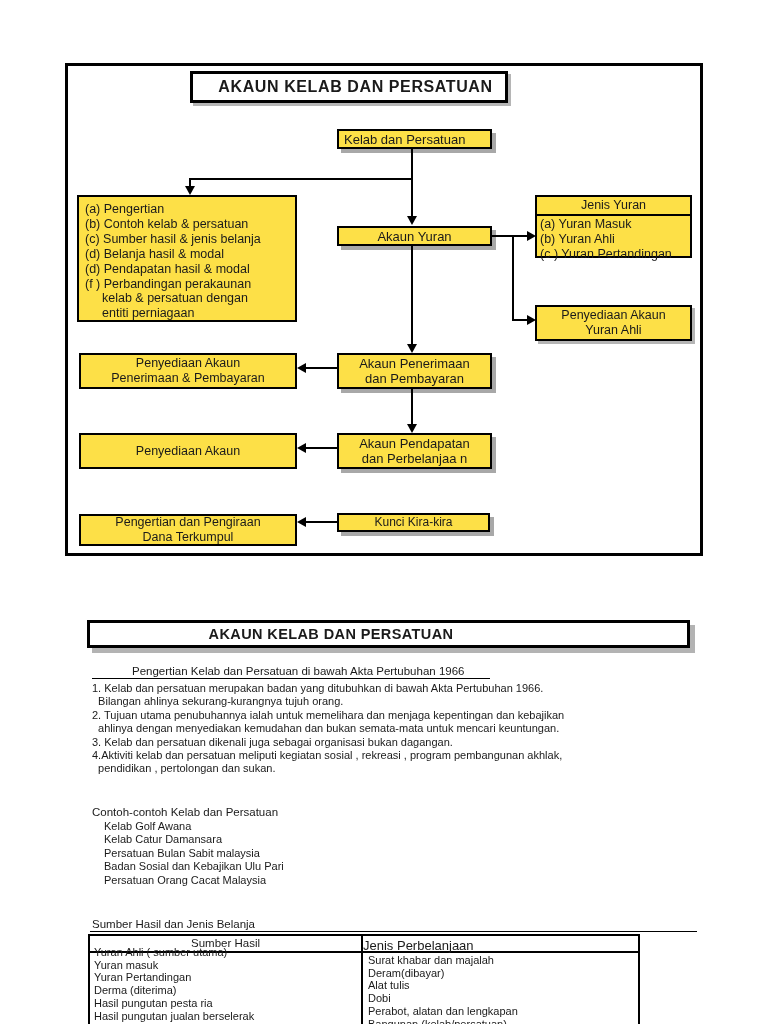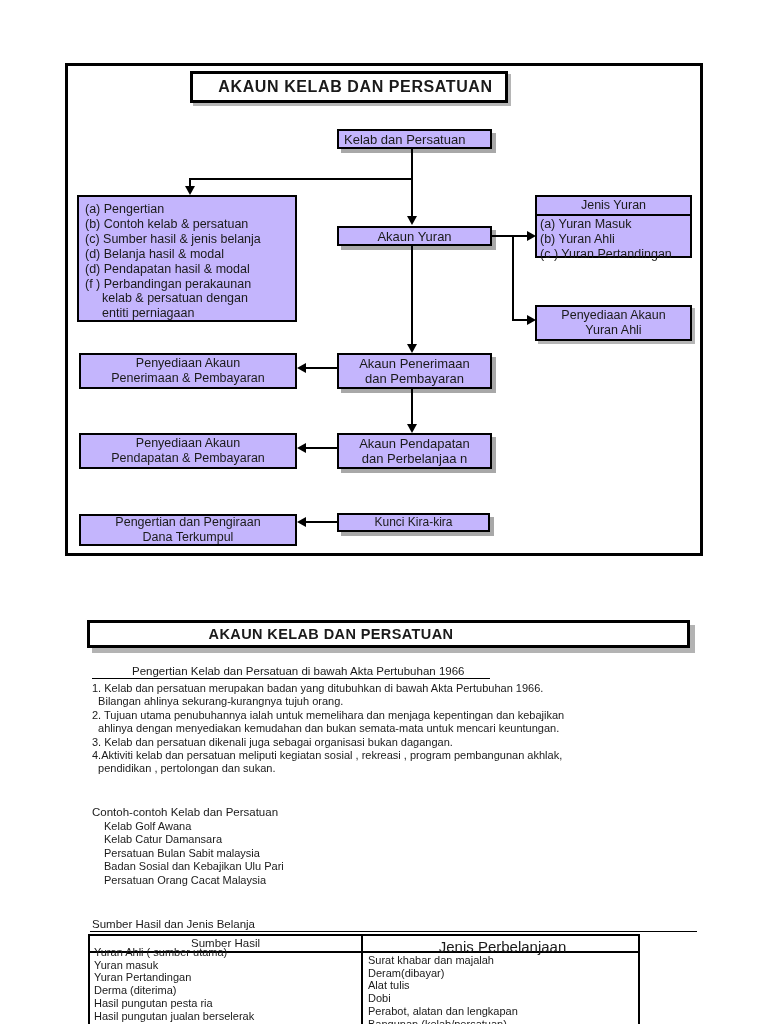--- a/index.html
+++ b/index.html
@@ -3,21 +3,21 @@
 <meta charset="utf-8">
 <style>
   html,body{margin:0;padding:0;background:#ffffff;}
   .screen{
     position:relative;width:768px;height:1024px;overflow:hidden;
     background:#ffffff;color:#1a1a1a;
     font-family:"Liberation Sans","DejaVu Sans",sans-serif;
   }
   .abs{position:absolute;}
   .box{
-    position:absolute;border:2px solid #000;background:#c4b5fd;
+    position:absolute;border:2px solid #000;background:#fde047;
     display:flex;flex-direction:column;justify-content:center;
     font-size:12.5px;line-height:15px;text-align:center;box-sizing:border-box;
   }
   .box.shadow{box-shadow:4px 4px 0 #a8a8a8;}
   .box.left-align{align-items:flex-start;text-align:left;}
   .line{position:absolute;background:#000;}
   .arrow{position:absolute;width:0;height:0;}
   .arrow.down{border-left:5px solid transparent;border-right:5px solid transparent;border-top:9px solid #000;}
   .arrow.right{border-top:5px solid transparent;border-bottom:5px solid transparent;border-left:9px solid #000;}
   .arrow.left{border-top:5px solid transparent;border-bottom:5px solid transparent;border-right:9px solid #000;}
@@ -113,21 +113,20 @@
   <div class="box shadow" style="left:337px;top:433px;width:155px;height:36px;font-size:13px;">
     <div>Akaun Pendapatan</div>
     <div>dan Perbelanjaa n</div>
   </div>
 
   <div class="line" style="left:305px;top:447px;width:32px;height:2px;"></div>
   <div class="arrow left" style="left:297px;top:443px;"></div>
 
   <div class="box" style="left:79px;top:433px;width:218px;height:36px;">
     <div>Penyediaan Akaun</div>
-    <div>Pendapatan &amp; Pembayaran</div>
   </div>
 
   <div class="box shadow" style="left:337px;top:513px;width:153px;height:19px;font-size:12px;">
     <span>Kunci Kira-kira</span>
   </div>
 
   <div class="line" style="left:305px;top:521px;width:32px;height:2px;"></div>
   <div class="arrow left" style="left:297px;top:517px;"></div>
 
   <div class="box" style="left:79px;top:514px;width:218px;height:32px;">
@@ -172,21 +171,21 @@
 
   <div class="abs" style="left:88px;top:934px;width:552px;height:90px;border:2px solid #000;border-bottom:none;box-sizing:border-box;overflow:hidden;">
 
     <div class="line" style="left:271px;top:0;width:2px;height:90px;"></div>
 
     <div class="line" style="left:0;top:15px;width:552px;height:2px;"></div>
 
     <div class="abs" style="left:0;top:1px;width:271px;text-align:center;font-size:11.5px;">
       <span>Sumber Hasil</span>
     </div>
-    <div class="abs" style="left:273px;top:2px;width:279px;text-align:center;font-size:15px;">
+    <div class="abs" style="left:273px;top:2px;width:279px;font-size:13px;">
       <span>Jenis Perbelanjaan</span>
     </div>
 
     <div class="abs tbl-col" style="left:4px;top:10px;">
       <div>Yuran Ahli ( sumber utama)</div>
       <div>Yuran masuk</div>
       <div>Yuran Pertandingan</div>
       <div>Derma (diterima)</div>
       <div>Hasil pungutan pesta ria</div>
       <div>Hasil pungutan jualan berselerak</div>

